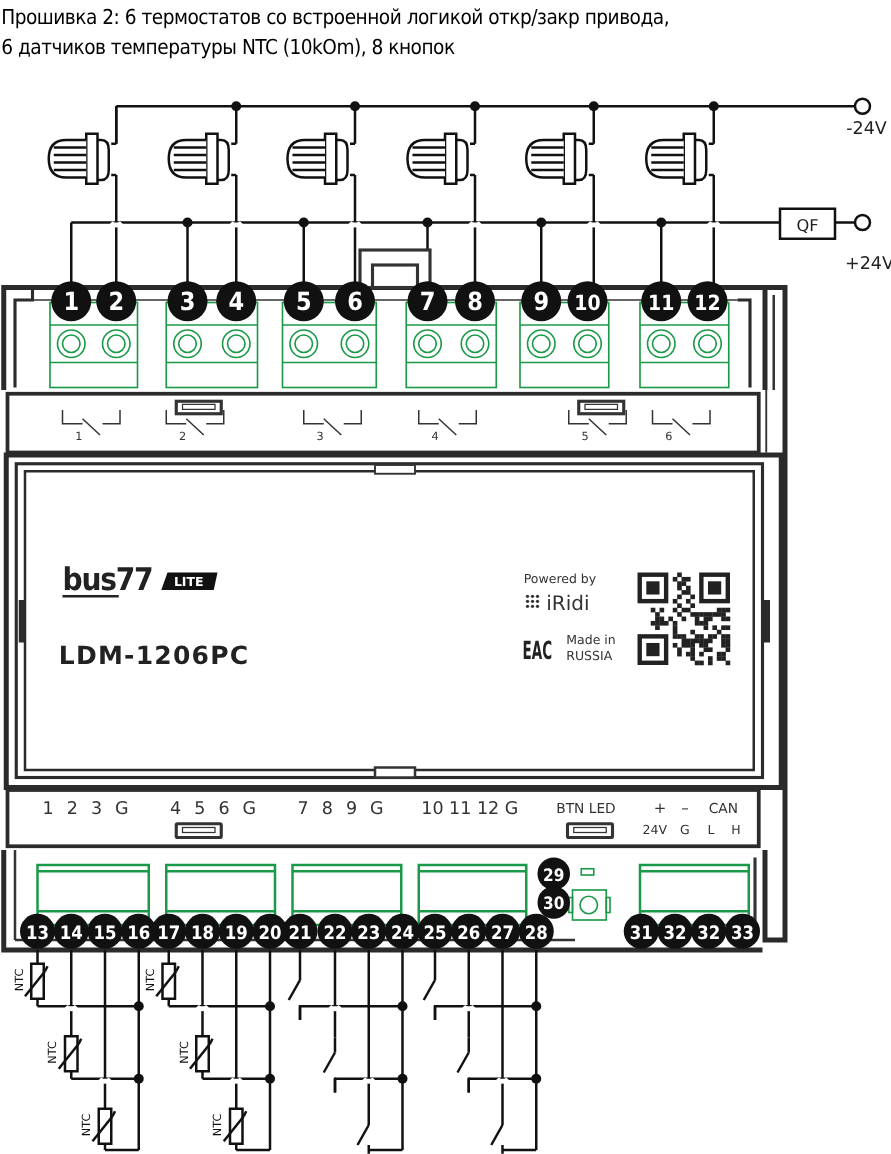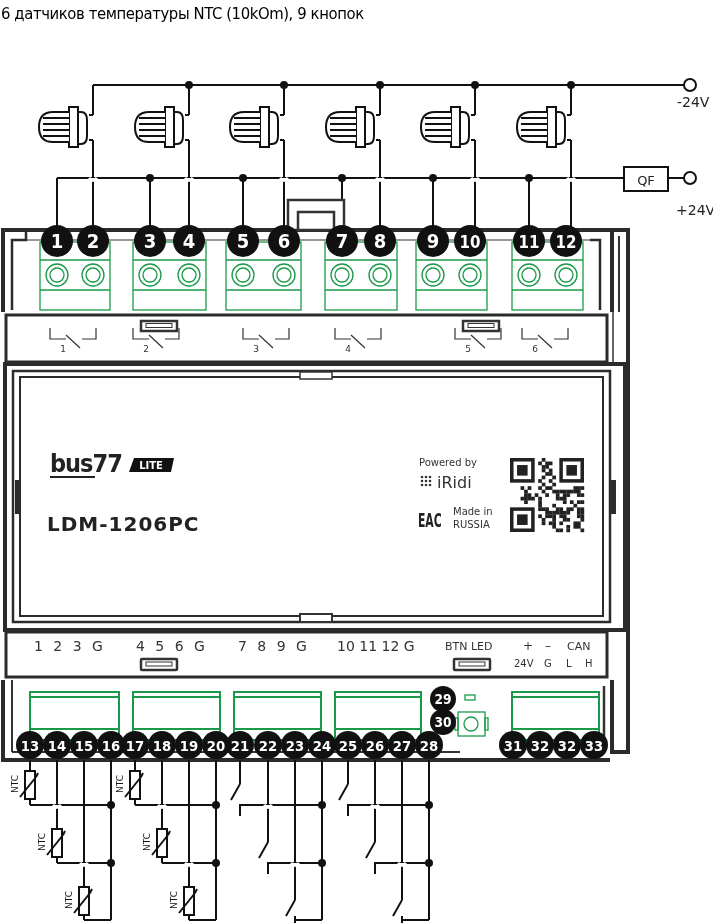--- a/index.html
+++ b/index.html
@@ -16,21 +16,22 @@
   .dot{fill:#111;}
   .badge{fill:#111;}
   .bt{fill:#fff;font-family:"DejaVu Sans Condensed","DejaVu Sans",sans-serif;font-weight:bold;text-anchor:middle;}
   .lbl{font-family:"DejaVu Sans",sans-serif;fill:#222;}
   .sm{font-family:"DejaVu Sans",sans-serif;fill:#333;}
 </style>
 </head>
 <body>
 
 <div id="title">
-  <div>6 датчиков температуры NTC (10kOm), 9 кнопок</div>
+  <div>Прошивка 2: 6 термостатов со встроенной логикой откр/закр привода,</div>
+  <div>6 датчиков температуры NTC (10kOm), 8 кнопок</div>
 </div>
 
 <svg width="713" height="923" viewBox="0 0 713 923">
 
   <g>
     <line class="w" x1="93" y1="85" x2="684" y2="85"></line>
     <circle cx="690" cy="85" r="6" fill="#fff" stroke="#111" stroke-width="2"></circle>
     <text class="lbl" x="677" y="107" font-size="14">-24V</text>
   </g>
   <g>

